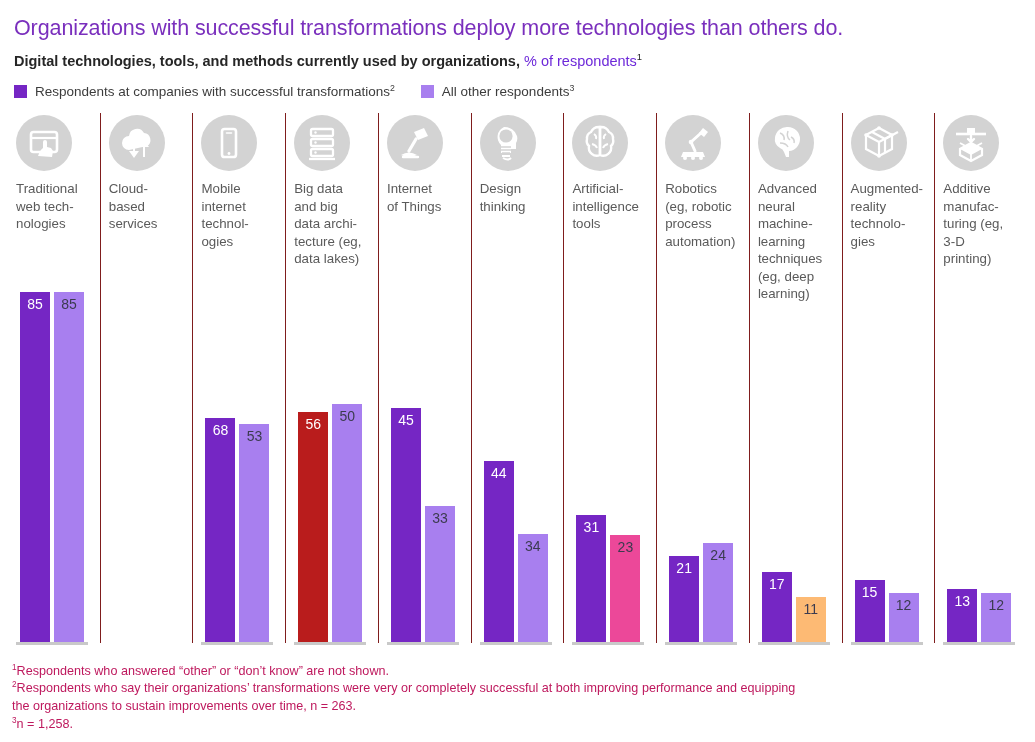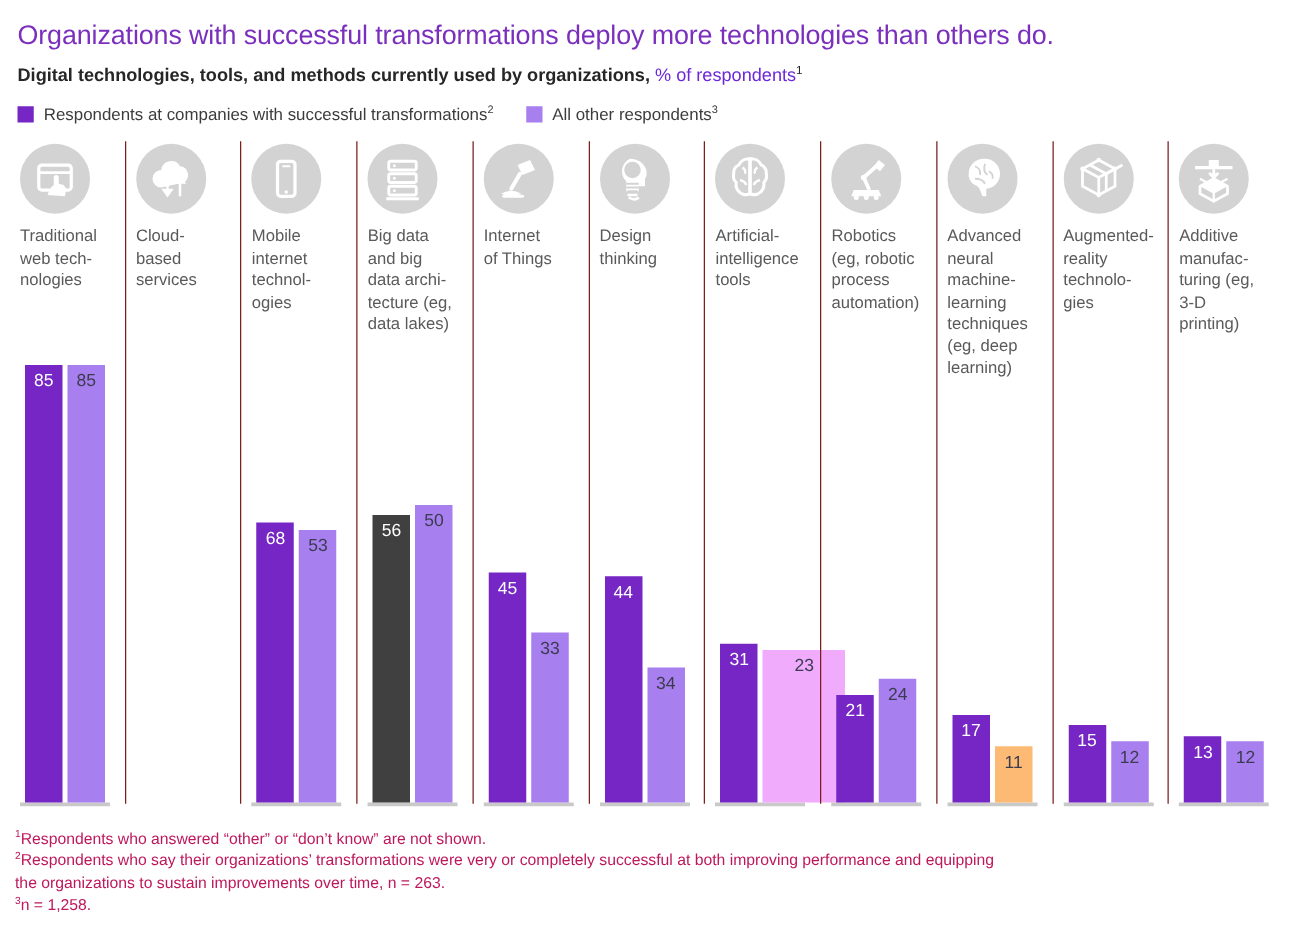--- a/index.html
+++ b/index.html
@@ -246,21 +246,21 @@
               <path d="M15 44 H41" stroke="#ffffff" stroke-width="2.3"></path>
             </svg>
           </div>
           <div class="cat-label">Big data
 and big
 data archi-
 tecture (eg,
 data lakes)</div>
           <div class="bars">
             <div class="baseline" style="background: rgb(201, 201, 201);"></div>
-            <div class="bar b1" style="height: 230.588px; background: #404040;">
+            <div class="bar b1" style="height: 230.588px; background: #b91c1c;">
               <span class="bar-val">56</span>
             </div>
             <div class="bar b2" style="height: 238px; background: rgb(168, 127, 239);">
               <span class="bar-val">50</span>
             </div>
           </div>
         </div>
       </div>
       <div class="col">
         <div class="col-inner">
@@ -269,21 +269,21 @@
               <path d="M27 17 l10-4 4 8 -10 4z" fill="#ffffff"></path>
               <path d="M29 24 L22 36" stroke="#ffffff" stroke-width="3.2" stroke-linecap="round"></path>
               <path d="M14 40 q8-5 16 0 q-8 4 -16 0z" fill="#ffffff"></path>
               <path d="M16 42 H31" stroke="#ffffff" stroke-width="2.4" stroke-linecap="round"></path>
             </svg>
           </div>
           <div class="cat-label">Internet
 of Things</div>
           <div class="bars">
             <div class="baseline" style="background: rgb(201, 201, 201);"></div>
-            <div class="bar b1" style="height: 184px; background: rgb(117, 38, 196);">
+            <div class="bar b1" style="height: 234px; background: rgb(117, 38, 196);">
               <span class="bar-val">45</span>
             </div>
             <div class="bar b2" style="height: 135.882px; background: rgb(168, 127, 239);">
               <span class="bar-val">33</span>
             </div>
           </div>
         </div>
       </div>
       <div class="col">
         <div class="col-inner">
@@ -320,21 +320,21 @@
             </svg>
           </div>
           <div class="cat-label">Artificial-
 intelligence
 tools</div>
           <div class="bars">
             <div class="baseline" style="background: rgb(201, 201, 201);"></div>
             <div class="bar b1" style="height: 127.647px; background: rgb(117, 38, 196);">
               <span class="bar-val">31</span>
             </div>
-            <div class="bar b2" style="height: 122px; background: #f0abfc; padding-left: 36px;">
+            <div class="bar b2" style="height: 107px; background: #ec4899;">
               <span class="bar-val">23</span>
             </div>
           </div>
         </div>
       </div>
       <div class="col">
         <div class="col-inner">
           <div class="cat-icon" style="background: rgb(211, 211, 211);">
             <svg width="56" height="56" viewBox="0 0 56 56">
               <path d="M38 13 l5 4 -4 5 -5-4z" fill="#ffffff"></path>

